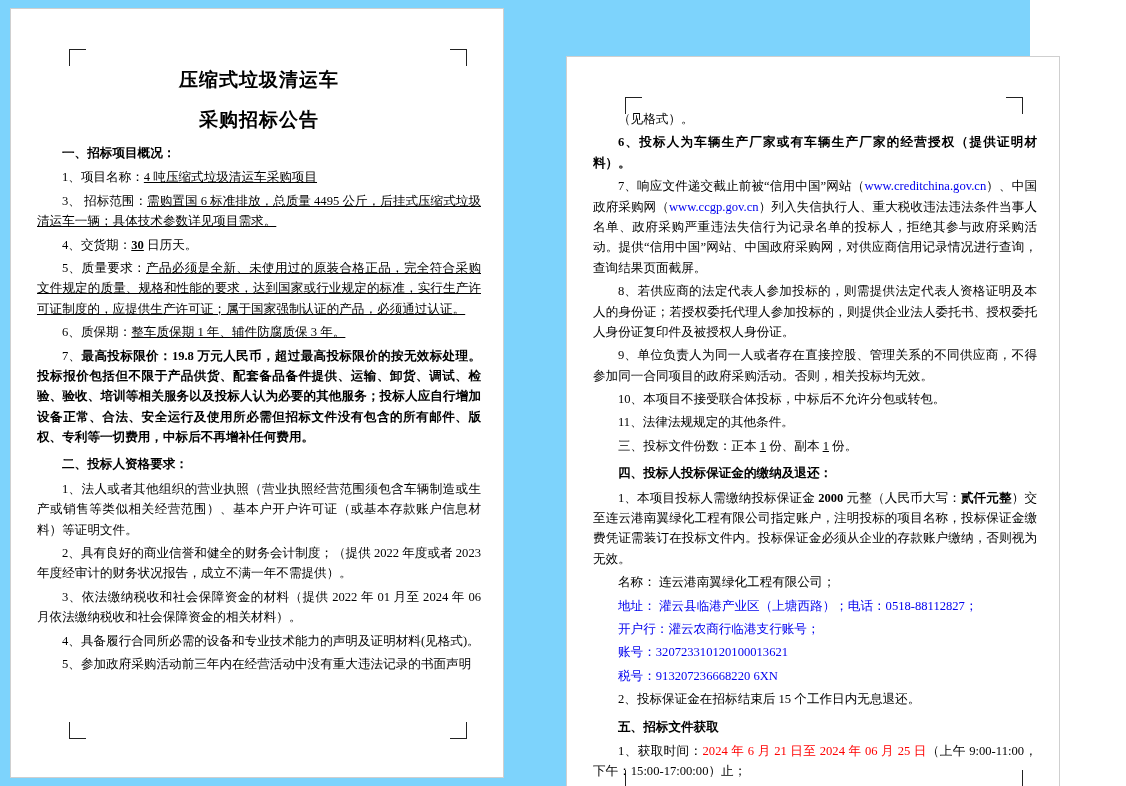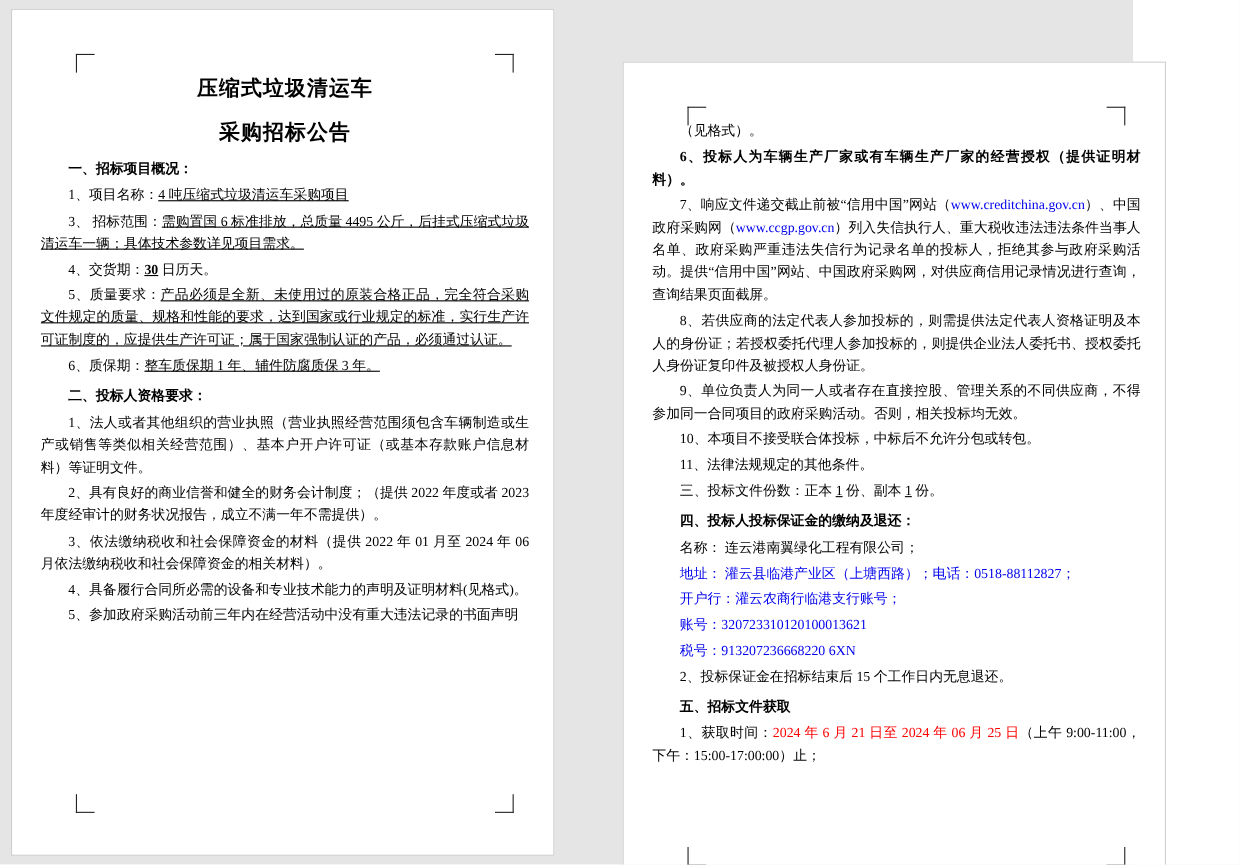--- a/index.html
+++ b/index.html
@@ -8,21 +8,21 @@
     background: #ffffff;
     width: 1126px;
     height: 786px;
     overflow: hidden;
     font-family: "Liberation Sans", sans-serif;
   }
   .workspace {
     position: relative;
     width: 1030px;
     height: 786px;
-    background: #e5e5e5;
+    background: #7dd3fc;
   }
 
   
   .gutter-tools {
     position: absolute;
     left: 22px;
     top: 72px;
     display: flex;
     align-items: center;
     gap: 7px;
@@ -142,20 +142,21 @@
     <div class="page-body">
       <div class="doc-title">压缩式垃圾清运车</div>
       <div class="doc-title second">采购招标公告</div>
       <div id="left-content">
           <p class="para heading">一、招标项目概况：</p>
           <p class="para indent2">1、项目名称：<span class="u">4 吨压缩式垃圾清运车采购项目</span></p>
           <p class="para indent2">3、 招标范围：<span class="u">需购置国 6 标准排放，总质量 4495 公斤，后挂式压缩式垃圾清运车一辆；具体技术参数详见项目需求。</span></p>
           <p class="para indent2">4、交货期：<span class="b"><span class="u">30</span></span> 日历天。</p>
           <p class="para indent2">5、质量要求：<span class="u">产品必须是全新、未使用过的原装合格正品，完全符合采购文件规定的质量、规格和性能的要求，达到国家或行业规定的标准，实行生产许可证制度的，应提供生产许可证；属于国家强制认证的产品，必须通过认证。</span></p>
           <p class="para indent2">6、质保期：<span class="u">整车质保期 1 年、辅件防腐质保 3 年。</span></p>
+          <p class="para indent2">7、<span class="b">最高投标限价：19.8 万元人民币，超过最高投标限价的按无效标处理。投标报价包括但不限于产品供货、配套备品备件提供、运输、卸货、调试、检验、验收、培训等相关服务以及投标人认为必要的其他服务；投标人应自行增加设备正常、合法、安全运行及使用所必需但招标文件没有包含的所有邮件、版权、专利等一切费用，中标后不再增补任何费用。</span></p>
           <p class="para heading">二、投标人资格要求：</p>
           <p class="para indent2">1、法人或者其他组织的营业执照（营业执照经营范围须包含车辆制造或生产或销售等类似相关经营范围）、基本户开户许可证（或基本存款账户信息材料）等证明文件。</p>
           <p class="para indent2">2、具有良好的商业信誉和健全的财务会计制度；（提供 2022 年度或者 2023 年度经审计的财务状况报告，成立不满一年不需提供）。</p>
           <p class="para indent2">3、依法缴纳税收和社会保障资金的材料（提供 2022 年 01 月至 2024 年 06 月依法缴纳税收和社会保障资金的相关材料）。</p>
           <p class="para indent2">4、具备履行合同所必需的设备和专业技术能力的声明及证明材料(见格式)。</p>
           <p class="para indent2">5、参加政府采购活动前三年内在经营活动中没有重大违法记录的书面声明</p>
         </div>
     </div>
   </div>
 
@@ -168,20 +169,21 @@
       <div id="right-content">
           <p class="para indent2">（见格式）。</p>
           <p class="para indent2"><span class="b">6、投标人为车辆生产厂家或有车辆生产厂家的经营授权（提供证明材料）。</span></p>
           <p class="para indent2">7、响应文件递交截止前被“信用中国”网站（<span class="link">www.creditchina.gov.cn</span>）、中国政府采购网（<span class="link">www.ccgp.gov.cn</span>）列入失信执行人、重大税收违法违法条件当事人名单、政府采购严重违法失信行为记录名单的投标人，拒绝其参与政府采购活动。提供“信用中国”网站、中国政府采购网，对供应商信用记录情况进行查询，查询结果页面截屏。</p>
           <p class="para indent2">8、若供应商的法定代表人参加投标的，则需提供法定代表人资格证明及本人的身份证；若授权委托代理人参加投标的，则提供企业法人委托书、授权委托人身份证复印件及被授权人身份证。</p>
           <p class="para indent2">9、单位负责人为同一人或者存在直接控股、管理关系的不同供应商，不得参加同一合同项目的政府采购活动。否则，相关投标均无效。</p>
           <p class="para indent2">10、本项目不接受联合体投标，中标后不允许分包或转包。</p>
           <p class="para indent2">11、法律法规规定的其他条件。</p>
           <p class="para indent2">三、投标文件份数：正本 <span class="u">1</span> 份、副本 <span class="u">1</span> 份。</p>
           <p class="para heading">四、投标人投标保证金的缴纳及退还：</p>
+          <p class="para indent2">1、本项目投标人需缴纳投标保证金 <span class="b">2000</span> 元整（人民币大写：<span class="b">贰仟元整</span>）交至连云港南翼绿化工程有限公司指定账户，注明投标的项目名称，投标保证金缴费凭证需装订在投标文件内。投标保证金必须从企业的存款账户缴纳，否则视为无效。</p>
           <p class="para indent2">名称： 连云港南翼绿化工程有限公司；</p>
           <p class="para indent2"><span class="blue">地址： 灌云县临港产业区（上塘西路）；电话：0518-88112827；</span></p>
           <p class="para indent2"><span class="blue">开户行：灌云农商行临港支行账号；</span></p>
           <p class="para indent2"><span class="blue">账号：320723310120100013621</span></p>
           <p class="para indent2"><span class="blue">税号：913207236668220 6XN</span></p>
           <p class="para indent2">2、投标保证金在招标结束后 15 个工作日内无息退还。</p>
           <p class="para heading">五、招标文件获取</p>
           <p class="para indent2">1、获取时间：<span class="red">2024 年 6 月 21 日至 2024 年 06 月 25 日</span>（上午 9:00-11:00，下午：15:00-17:00:00）止；</p>
         </div>
     </div>

